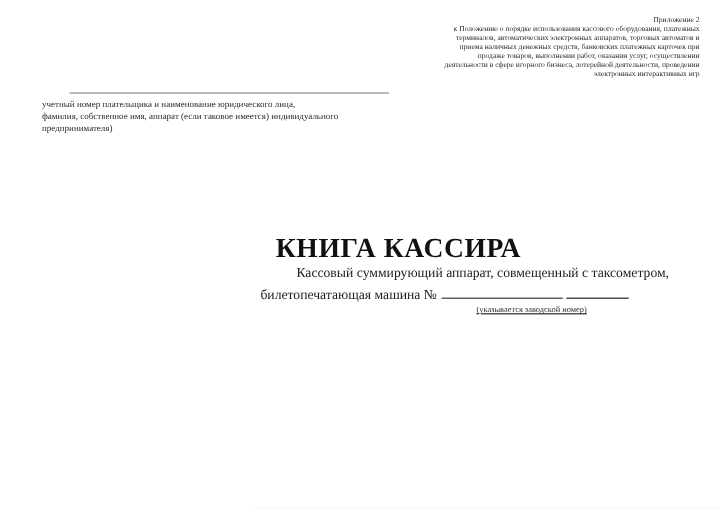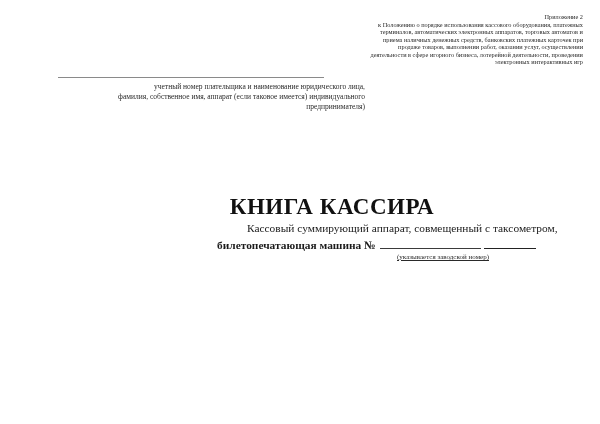--- a/index.html
+++ b/index.html
@@ -34,21 +34,21 @@
     left: 58px;
     width: 266px;
     height: 0;
     border-top: 1px solid #8a8a8a;
   }
   .payer-caption {
     position: absolute;
     top: 82px;
     left: 35px;
     width: 330px;
-    text-align: right;
+    text-align: left;
     font-size: 7.5px;
     line-height: 10px;
     color: #2a2a2a;
   }
   
   .title {
     position: absolute;
     top: 180px;
     left: 40px;
     width: 560px;
@@ -69,21 +69,20 @@
     font-size: 11.4px;
     line-height: 17px;
     margin-left: 44px;
   }
   .ap-line1 {
     text-indent: 30px;
     white-space: nowrap;
   }
   .ap-line2 {
     white-space: nowrap;
-    font-weight: bold;
   }
   .blank {
     display: inline-block;
     height: 11px;
     border-bottom: 1px solid #3a3a3a;
     vertical-align: baseline;
   }
   .blank-long  { width: 101px; margin-left: 4px; }
   .blank-short { width: 52px;  margin-left: 3px; border-bottom-color: #222222; }
   .ap-caption {

